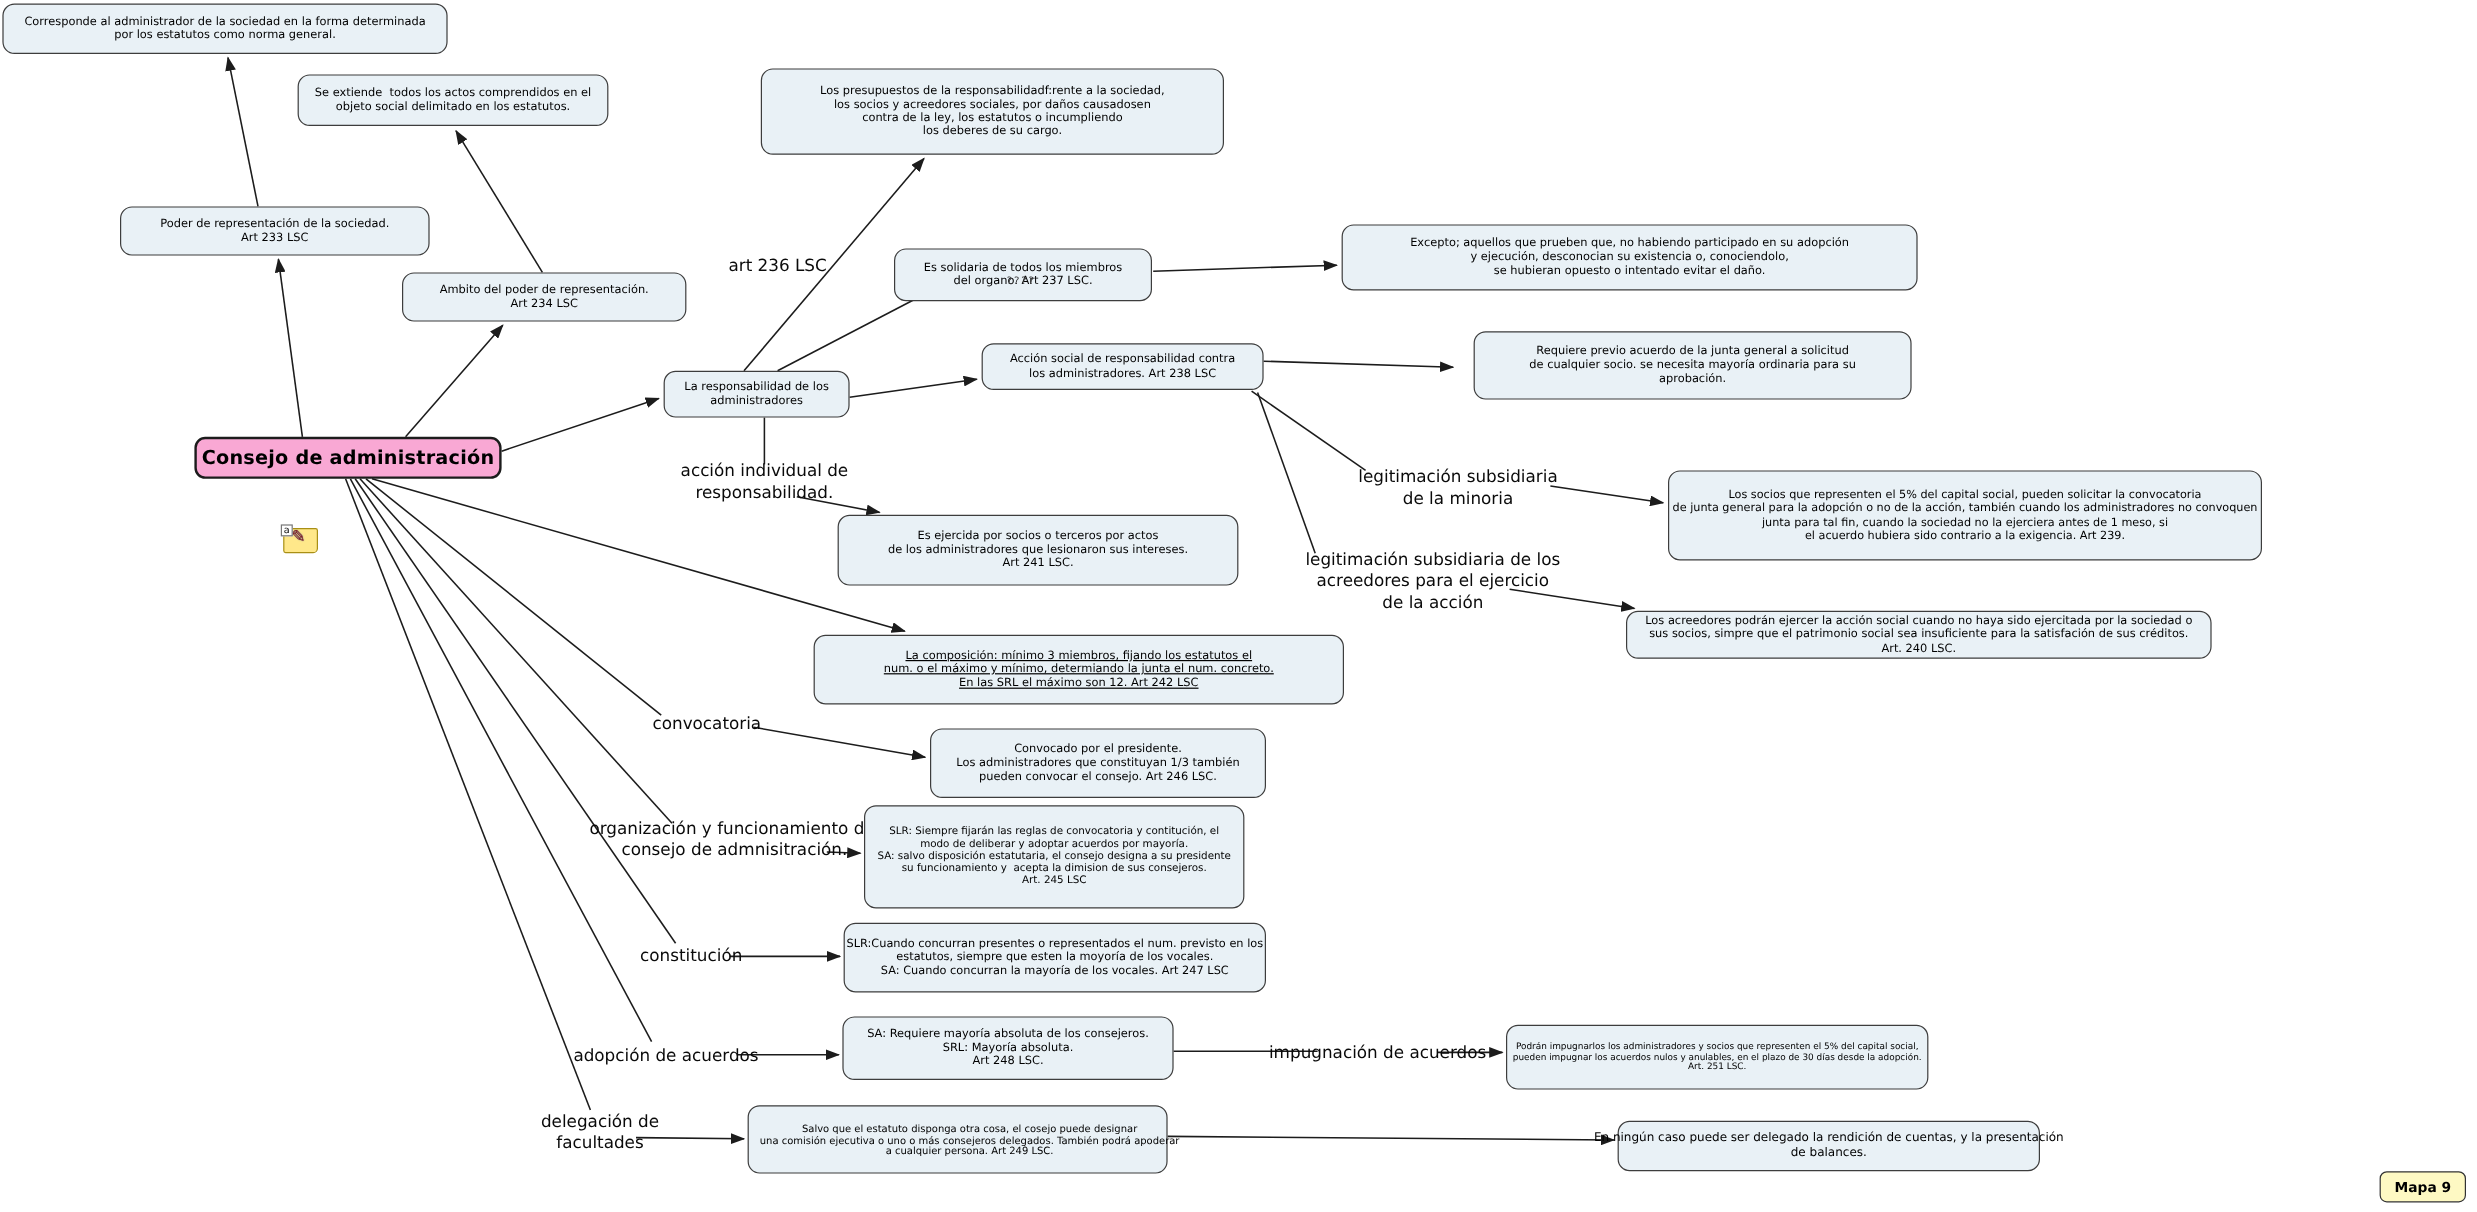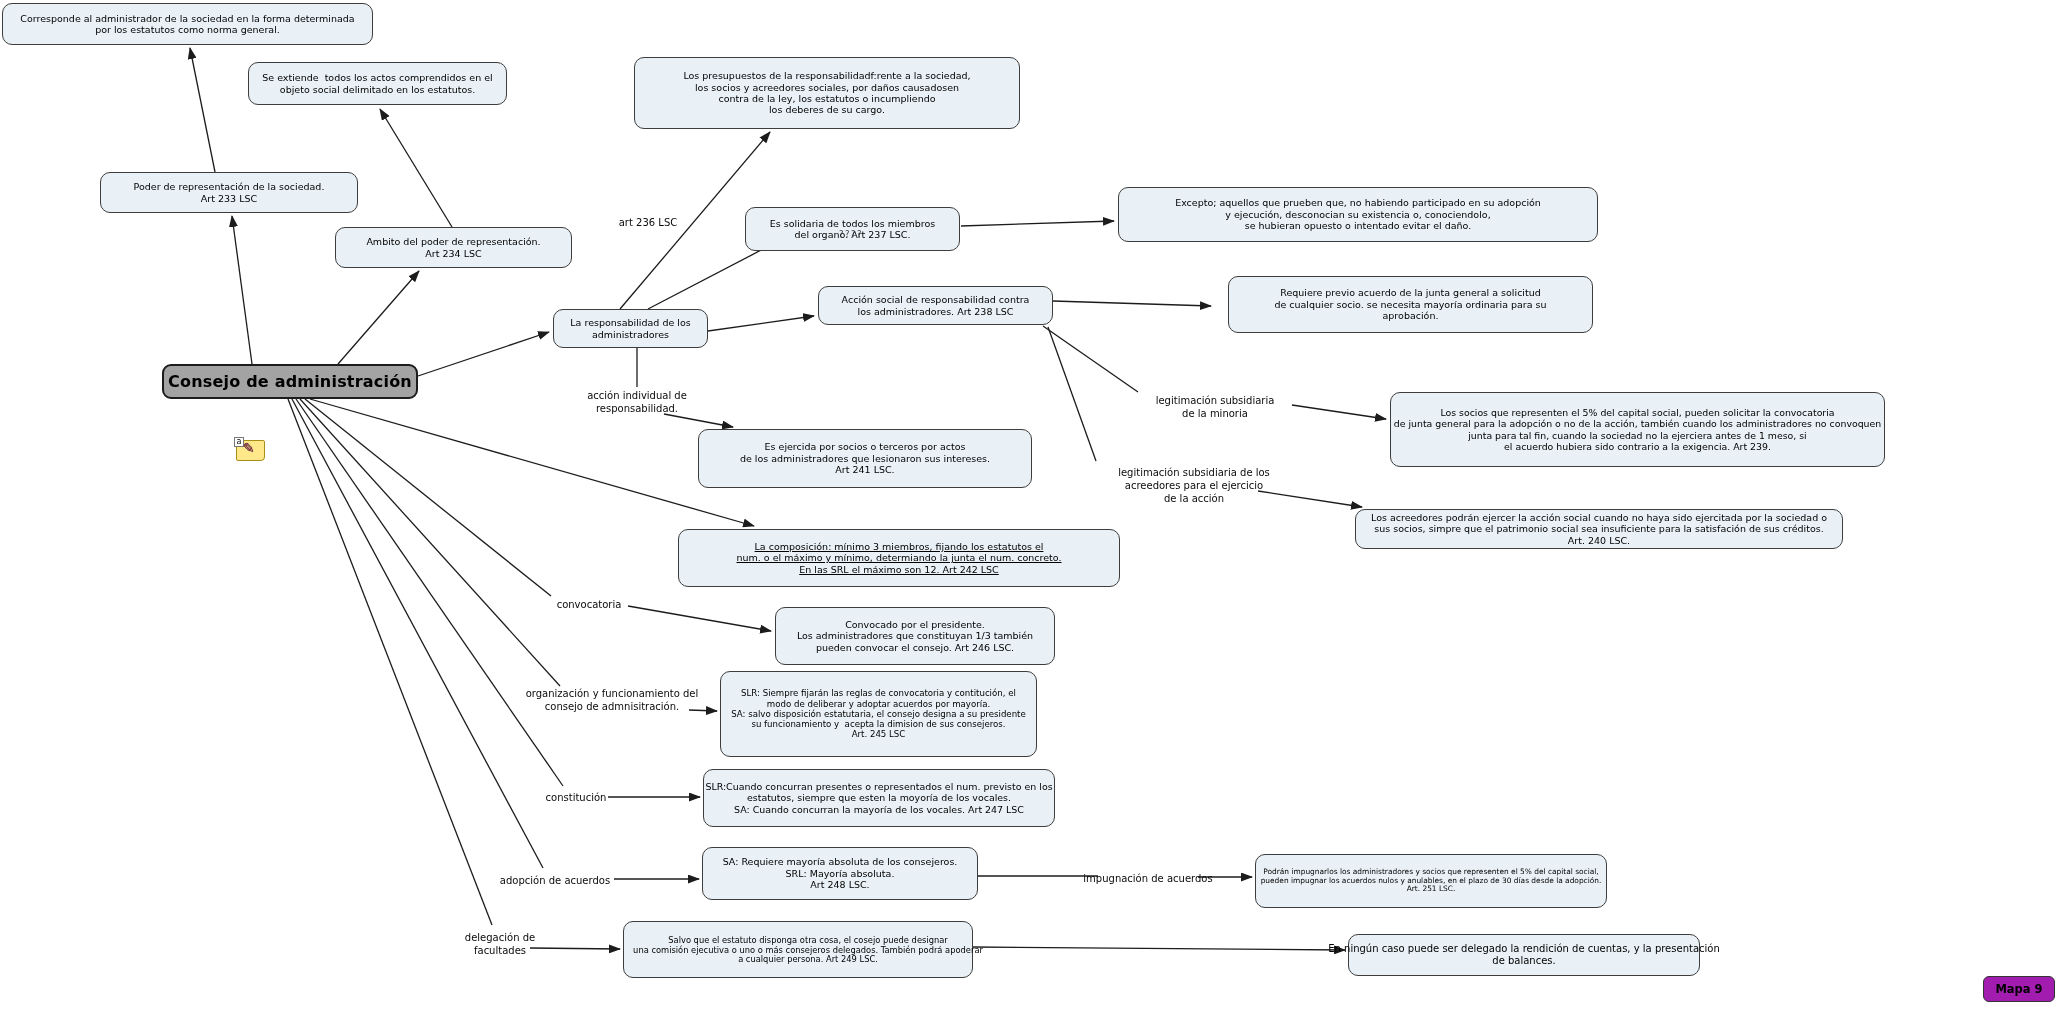--- a/index.html
+++ b/index.html
@@ -11,32 +11,32 @@
   #map{position:absolute;left:0;top:0;width:2064px;height:1010px;}
   #edges{position:absolute;left:0;top:0;}
   .edge{fill:none;stroke:#1c1c1c;stroke-width:1.3px;}
   .node{position:absolute;box-sizing:border-box;}
   .box{
     background:#e9f1f6;border:1.4px solid #3d3d3d;border-radius:10px;
     display:flex;align-items:center;justify-content:center;text-align:center;
     white-space:pre;line-height:1.2;padding:2px 4px;font-size:9.5px;
   }
   .main{
-    background:#a3a3a3;border:2.2px solid #1c1c1c;border-radius:9px;
+    background:#f9a8d4;border:2.2px solid #1c1c1c;border-radius:9px;
     display:flex;align-items:center;justify-content:center;text-align:center;
     white-space:pre;font-weight:bold;font-size:16px;letter-spacing:.2px;
   }
   .badge{
-    background:#a21caf;border:1.6px solid #333;border-radius:6px;
+    background:#fef9c3;border:1.6px solid #333;border-radius:6px;
     display:flex;align-items:center;justify-content:center;
     font-weight:bold;font-size:11.5px;white-space:pre;
   }
   .label{
     position:absolute;transform:translate(-50%,-50%);text-align:center;
-    white-space:pre;font-size:10px;line-height:1.3;color:#0a0a0a;
+    white-space:pre;font-size:14px;line-height:1.3;color:#0a0a0a;
   }
   .qmarks{font-size:8.5px;letter-spacing:1.5px;color:#3a3a3a;}
   .note{
     position:absolute;left:236px;top:440px;width:27px;height:19px;
     background:#ffe88a;border:1px solid #a98f15;border-radius:2px 2px 4px 2px;
   }
   .note-a{
     position:absolute;left:-3px;top:-4px;background:#fff;border:1px solid #777;
     font-size:8px;line-height:8px;padding:0 1.5px;color:#000;
   }

